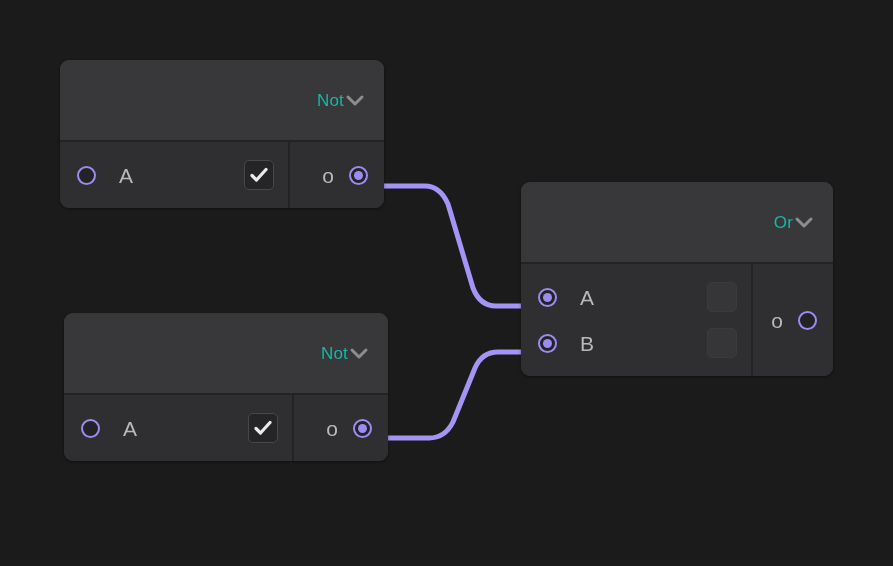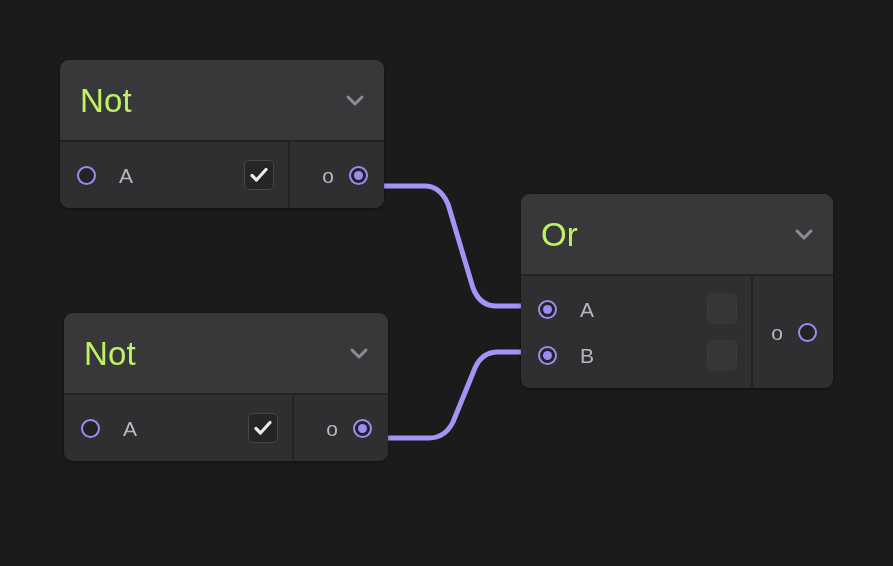--- a/index.html
+++ b/index.html
@@ -45,27 +45,28 @@
     height: 82px;
     background: #38383a;
     display: flex;
     align-items: center;
     padding: 0 18px 0 20px;
     box-sizing: border-box;
     position: relative;
     border-bottom: 2px solid #232325;
   }
   .node-title {
-    color: #bef264;
-    font-size: 33px;
+    color: #14b8a6;
+    font-size: 17px;
     font-weight: 400;
     letter-spacing: 0.2px;
     line-height: 1;
     flex: 1 1 auto;
     white-space: nowrap;
+    text-align: right;
   }
   .collapse-icon {
     width: 22px;
     height: 22px;
     display: flex;
     align-items: center;
     justify-content: center;
     flex: 0 0 auto;
   }
   .collapse-icon svg { display: block; }
@@ -155,21 +156,21 @@
 
   
   #node-not-1 { left: 60px;  top: 60px;  width: 324px; }
   #node-not-1 .io-inputs  { width: 230px; }
   #node-not-1 .io-outputs { width: 94px; }
 
   #node-not-2 { left: 64px;  top: 313px; width: 324px; }
   #node-not-2 .io-inputs  { width: 230px; }
   #node-not-2 .io-outputs { width: 94px; }
 
-  #node-or-1  { left: 521px; top: 194px; width: 312px; }
+  #node-or-1  { left: 521px; top: 182px; width: 312px; }
   #node-or-1 .io-inputs  { width: 232px; }
   #node-or-1 .io-outputs { width: 80px; }
   #node-or-1 .io-outputs { display: flex; align-items: center; }
   #node-or-1 .out-row { width: 100%; }
 </style>
 </head>
 <body>
 
 <div id="canvas">
 

